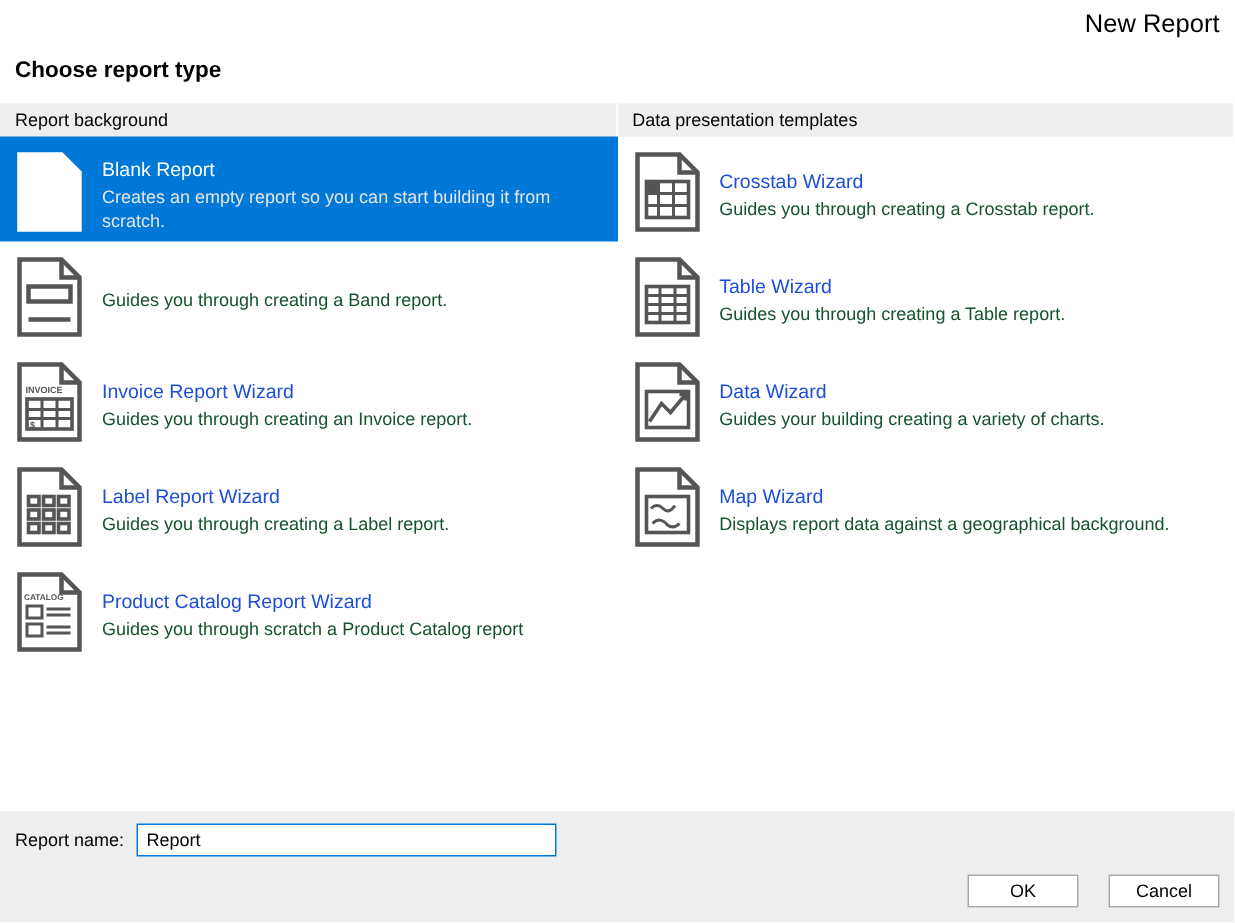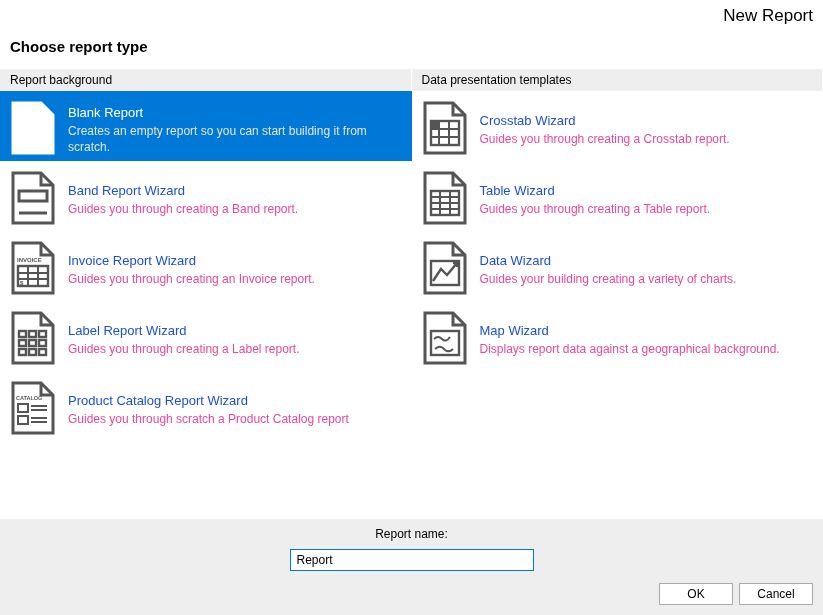--- a/index.html
+++ b/index.html
@@ -66,51 +66,50 @@
     padding-top: 2px;
   }
   .item .item-title {
     font-size: 13px;
     color: #1d4ed8;
     margin-bottom: 3px;
   }
   .item.selected .item-title { color: #ffffff; }
   .item .item-desc {
     font-size: 12px;
-    color: #ec4899;
+    color: #14532d;
     line-height: 1.35;
   }
   .item.selected .item-desc { color: #e5e5e5; }
   .footer {
     position: absolute;
     left: 0; right: 0; bottom: 0;
     background: #eeeeee;
     padding: 8px 10px 10px 10px;
   }
   .name-row {
     display: flex;
     align-items: center;
     gap: 8px;
     margin-bottom: 12px;
-    flex-direction: column;
   }
   .name-row label { font-size: 12px; }
   .name-row input {
-    width: 244px;
+    width: 280px;
     height: 22px;
     border: 1px solid #0078d7;
     padding: 2px 6px;
     font-family: inherit;
     font-size: 12px;
     outline: none;
   }
   .btn-row {
     display: flex;
     justify-content: flex-end;
-    gap: 6px;
+    gap: 20px;
   }
   .btn {
     min-width: 74px;
     height: 22px;
     border: 1px solid #aaaaaa;
     background: #ffffff;
     font-family: inherit;
     font-size: 12px;
     cursor: pointer;
     padding: 0 10px;
@@ -145,21 +144,20 @@
       <div class="item">
         <div class="icon-slot">
           <svg width="44" height="54" viewBox="0 0 44 54">
             <polygon points="2,2 30,2 42,14 42,52 2,52" fill="#ffffff" stroke="#555" stroke-width="3"></polygon>
             <polyline points="30,2 30,14 42,14" fill="none" stroke="#555" stroke-width="3"></polyline>
             <rect x="8" y="20" width="28" height="10" fill="none" stroke="#555" stroke-width="3"></rect>
             <line x1="8" y1="42" x2="36" y2="42" stroke="#555" stroke-width="3"></line>
           </svg>
         </div>
         <div class="texts">
-          <div class="item-title">Band Report Wizard</div>
           <div class="item-desc">Guides you through creating a Band report.</div>
         </div>
       </div>
 
       <div class="item">
         <div class="icon-slot">
           <svg width="44" height="54" viewBox="0 0 44 54">
             <polygon points="2,2 30,2 42,14 42,52 2,52" fill="#ffffff" stroke="#555" stroke-width="3"></polygon>
             <polyline points="30,2 30,14 42,14" fill="none" stroke="#555" stroke-width="3"></polyline>
             <text x="6" y="21" font-size="6" font-family="Arial" fill="#555" font-weight="bold">INVOICE</text>

